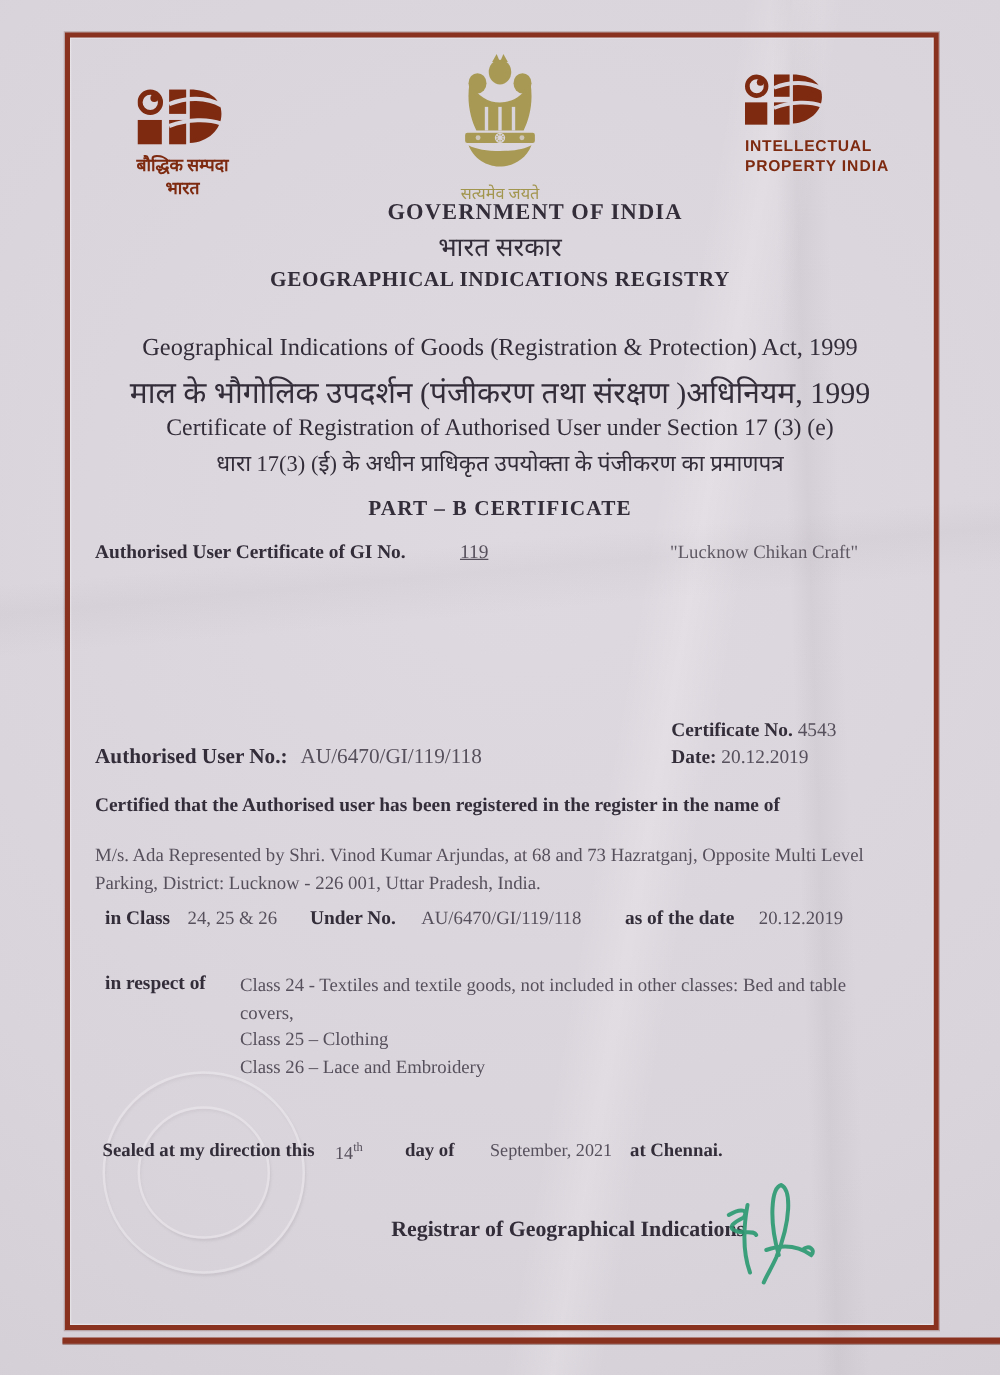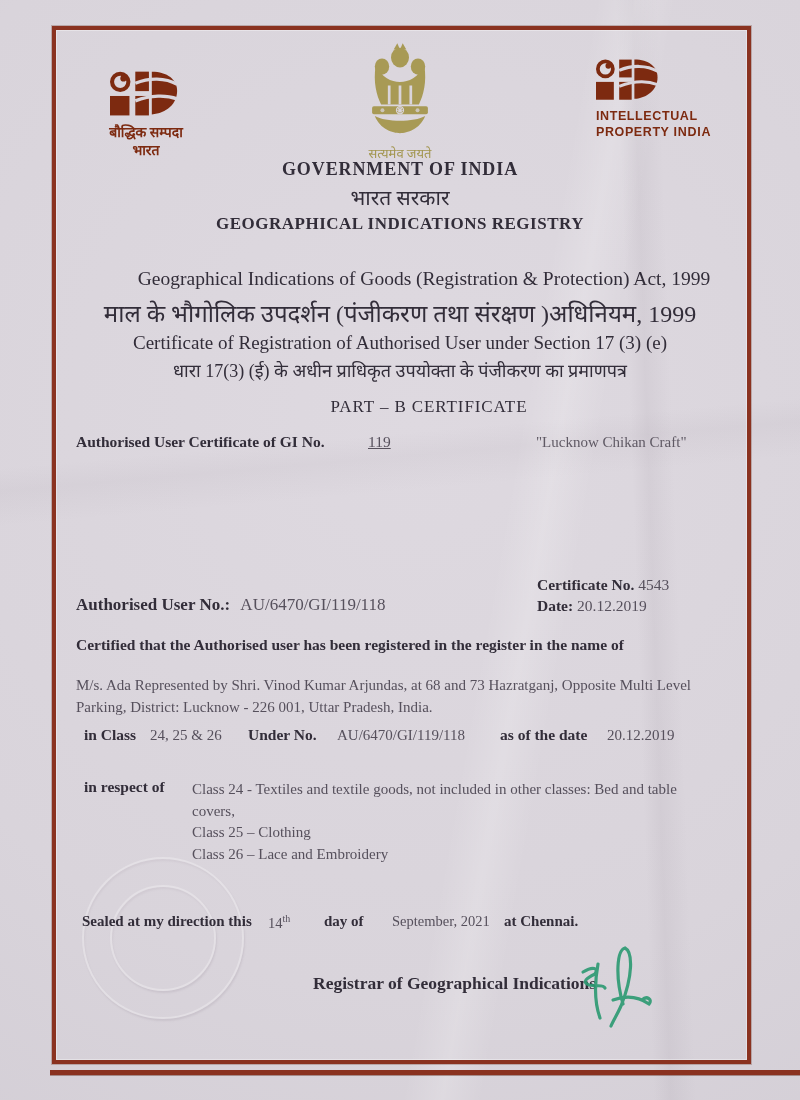--- a/index.html
+++ b/index.html
@@ -28,29 +28,29 @@
     position:absolute; left:50px; top:1070px; width:750px; height:5px;
     background:#8a3220; box-shadow:0 1px 0 rgba(90,30,15,.4);
   }
 
   .abs { position:absolute; }
   .ctr { left:52px; width:696px; text-align:center; }
   .ink { color:#322d39; }
   .b   { font-weight:bold; color:#322d39; }
   .v   { color:#56505c; }
 
-  .gov-en  { top:159px; font-size:18px; font-weight:bold; letter-spacing:.9px; }
+  .gov-en  { top:159px; font-size:18px; font-weight:bold; letter-spacing:.9px;margin-left:28px; }
   .gov-hi  { top:183px; font-size:21px; }
   .reg-en  { top:214px; font-size:17px; font-weight:bold; letter-spacing:.5px; }
   .reg-hi  { top:235px; font-size:20px; }
-  .act-en  { top:268px; font-size:19.5px;margin-left:24px; }
+  .act-en  { top:268px; font-size:19.5px; }
   .act-hi  { top:296px; font-size:24px; }
   .crt-en  { top:332px; font-size:19px; }
   .crt-hi  { top:358px; font-size:18px; }
-  .part    { top:397px; font-size:17px; font-weight:normal; letter-spacing:.9px;padding-left:29px; }
+  .part    { top:397px; font-size:17px; font-weight:bold; letter-spacing:.9px; }
 
   .logo-block { text-align:center; }
   .logo-cap-hi { font-size:14px; font-weight:bold; color:#7d2a10; line-height:1.25;
                  font-family:"Liberation Serif","DejaVu Sans",serif; }
   .logo-cap-en { font-size:12.5px; font-weight:bold; color:#7d2a10; letter-spacing:.6px;
                  font-family:"Liberation Sans","DejaVu Sans",sans-serif; line-height:1.3; text-align:left; }
   .motto { font-size:13px; color:#a2954e; margin-top:2px; }
 
   .seal {
     position:absolute; border-radius:50%;

